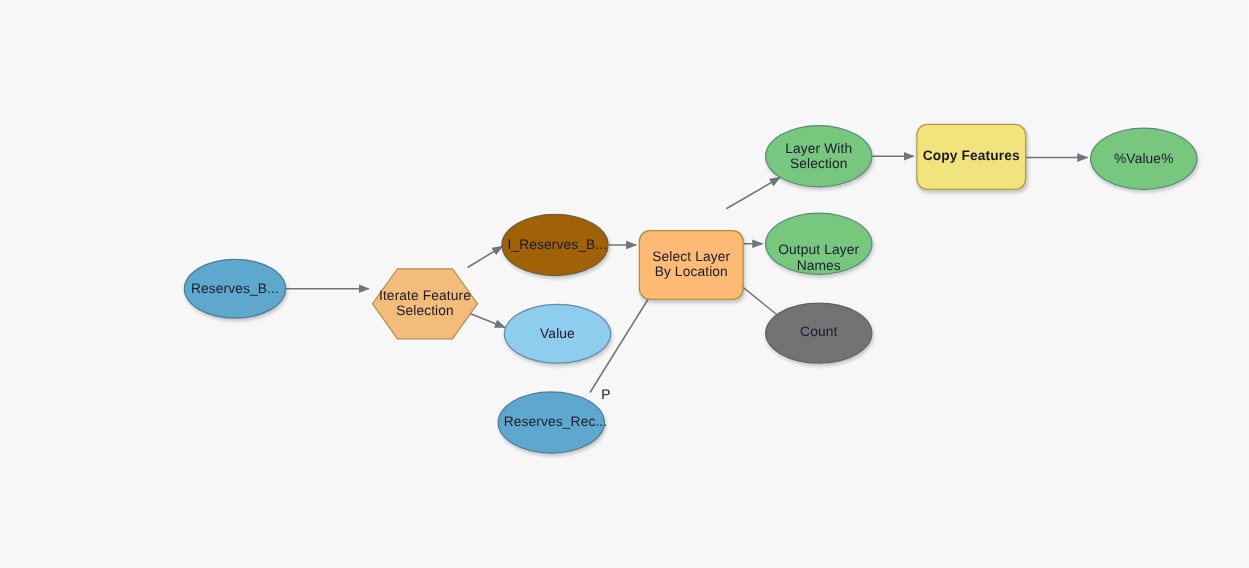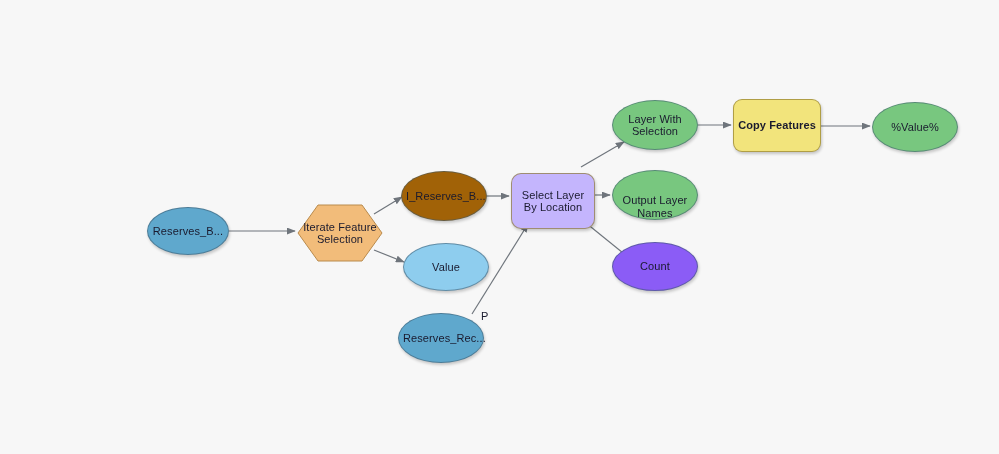--- a/index.html
+++ b/index.html
@@ -51,20 +51,21 @@
   }
   .rrect {
     border-radius: 9px;
     border: 1px solid rgba(140,120,40,0.65);
     box-shadow: 1px 2px 3px rgba(0,0,0,0.20);
   }
   .hexagon {
     border: none;
     background: transparent !important;
     box-shadow: none;
+    margin-top: 10px;
   }
   .hexagon .hex-bg {
     position: absolute;
     left: 0; top: 0;
     width: 100%; height: 100%;
     z-index: 0;
   }
   .hexagon .label {
     position: relative;
     z-index: 1;
@@ -118,33 +119,33 @@
   </div>
 
   <div class="node ellipse" style="left:403px; top:243px; width:86px; height:48px; background:#8ecdee;justify-content:center;">
     <span class="label">Value</span>
   </div>
 
   <div class="node ellipse" style="left:398px; top:313px; width:86px; height:50px; background:#5fa8cd;text-align:right;">
     <span class="label">Reserves_Rec...</span>
   </div>
 
-  <div class="node rrect" style="left:511px; top:173px; width:84px; height:56px; background:#c4b5fd;border-radius:10px;">
+  <div class="node rrect" style="left:511px; top:184px; width:84px; height:56px; background:#fdba74;">
     <span class="label">Select Layer By Location</span>
   </div>
 
   <div class="node ellipse" style="left:612px; top:100px; width:86px; height:50px; background:#78c77f;">
     <span class="label">Layer With Selection</span>
   </div>
 
   <div class="node ellipse" style="left:612px; top:170px; width:86px; height:50px; background:#78c77f;align-items:flex-end;">
     <span class="label">Output Layer Names</span>
   </div>
 
-  <div class="node ellipse" style="left:612px; top:242px; width:86px; height:49px; background:#8b5cf6;">
+  <div class="node ellipse" style="left:612px; top:242px; width:86px; height:49px; background:#737373;">
     <span class="label">Count</span>
   </div>
 
   <div class="node rrect" style="left:733px; top:99px; width:88px; height:53px; background:#f2e47c;font-weight:bold;">
     <span class="label">Copy Features</span>
   </div>
 
   <div class="node ellipse" style="left:872px; top:102px; width:86px; height:50px; background:#78c77f;">
     <span class="label">%Value%</span>
   </div>

